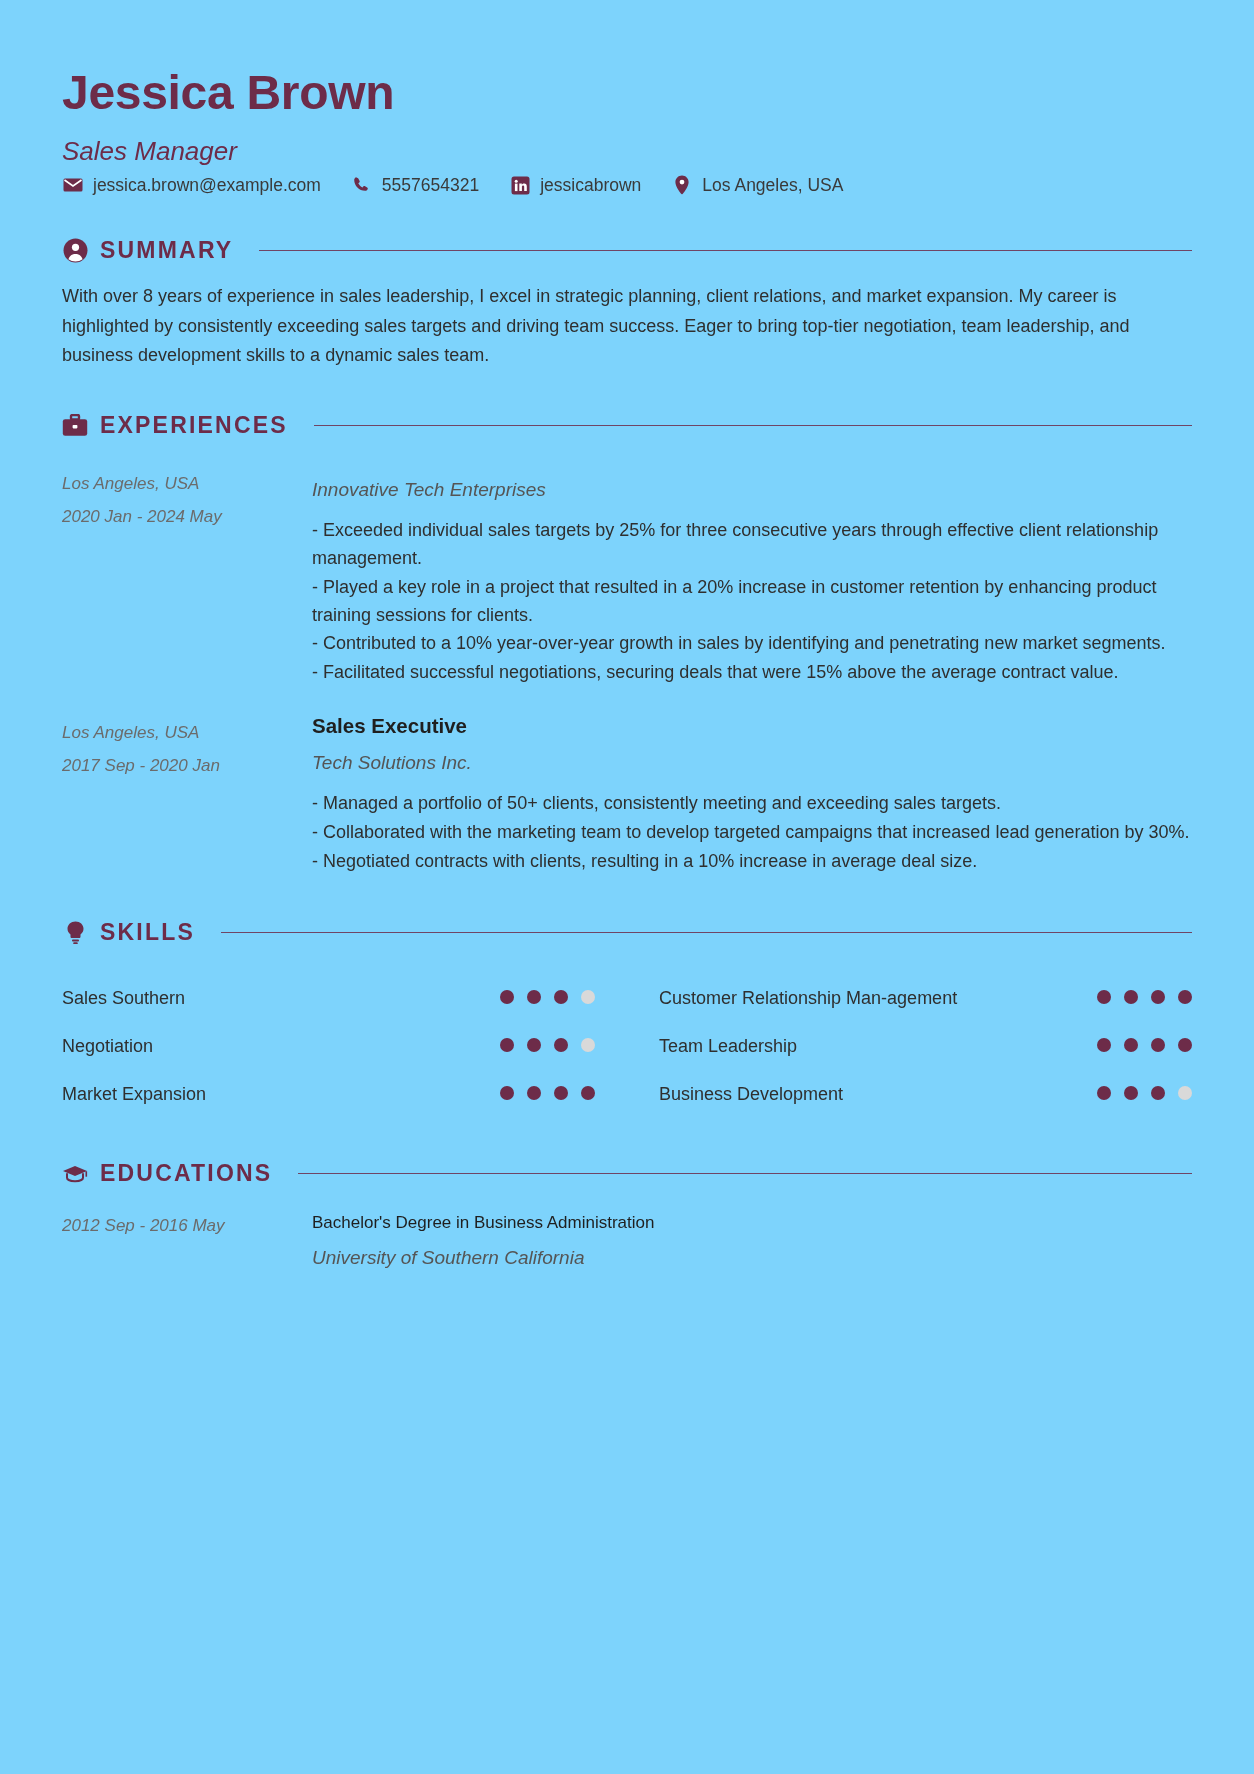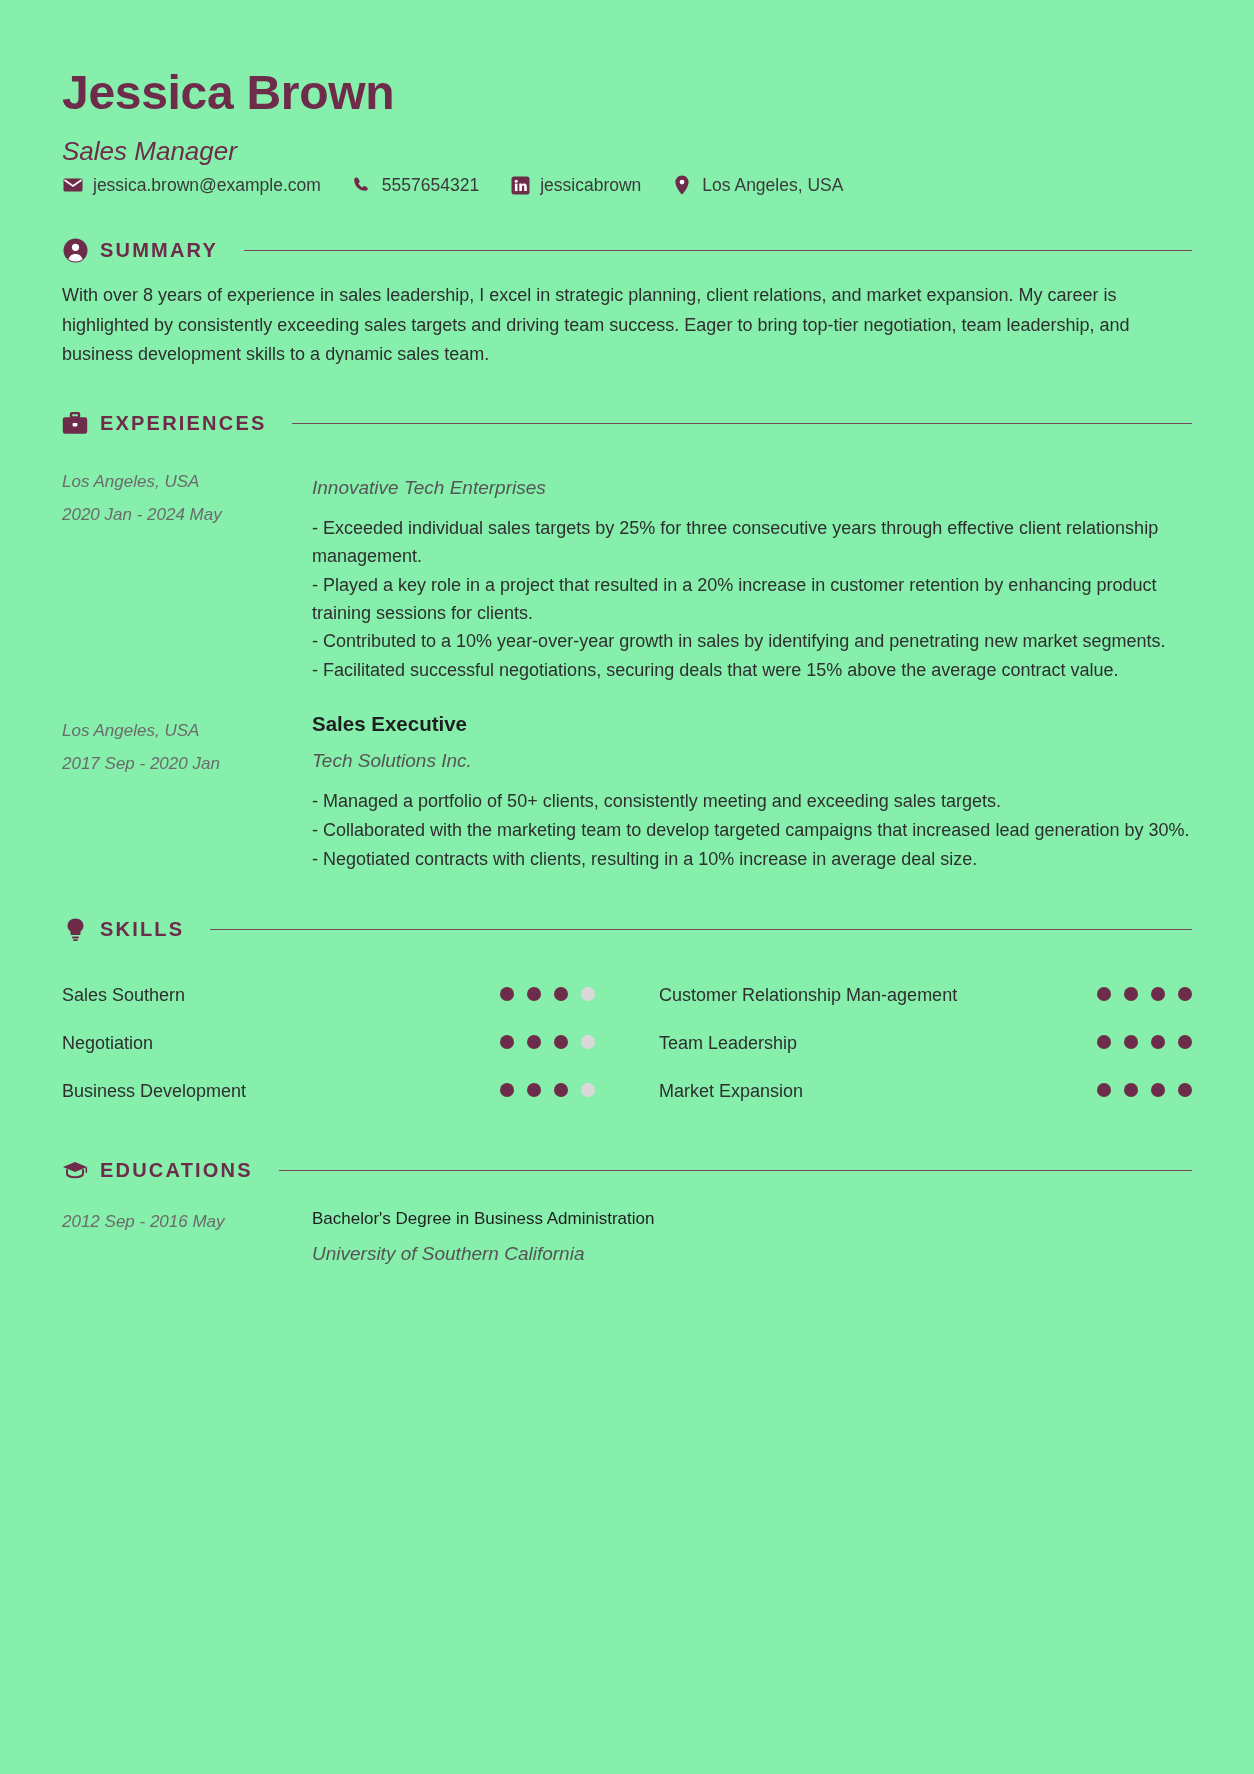--- a/index.html
+++ b/index.html
@@ -12,21 +12,21 @@
     height: 1774px;
     font-family: "Liberation Sans", sans-serif;
     color: #2b2b2b;
     overflow: hidden;
   }
   .page {
     box-sizing: border-box;
     width: 1254px;
     height: 1774px;
     padding: 58px 62px 40px 62px;
-    background: #86efac;
+    background: #7dd3fc;
   }
 
   
   .name {
     font-size: 48px;
     font-weight: bold;
     color: #6d2c49;
     letter-spacing: -0.3px;
     line-height: 1.05;
     margin: 10px 0 0 0;
@@ -73,21 +73,21 @@
   .sec-head .sec-ico {
     width: 26px;
     height: 26px;
     display: inline-flex;
     align-items: center;
     justify-content: center;
     color: #6d2c49;
     flex: 0 0 auto;
   }
   .sec-title {
-    font-size: 20px;
+    font-size: 23px;
     font-weight: bold;
     letter-spacing: 2.2px;
     color: #6d2c49;
     text-transform: uppercase;
     white-space: nowrap;
   }
   .sec-rule {
     flex: 1 1 auto;
     height: 1px;
     background: #6d2c49;
@@ -367,36 +367,36 @@
         <span class="skill-name">Team Leadership</span>
         <span class="dots">
           <span class="dot on"></span>
           <span class="dot on"></span>
           <span class="dot on"></span>
           <span class="dot on"></span>
         </span>
       </div>
 
       <div class="skill-row">
+        <span class="skill-name">Market Expansion</span>
+        <span class="dots">
+          <span class="dot on"></span>
+          <span class="dot on"></span>
+          <span class="dot on"></span>
+          <span class="dot on"></span>
+        </span>
+      </div>
+
+      <div class="skill-row">
         <span class="skill-name">Business Development</span>
         <span class="dots">
           <span class="dot on"></span>
           <span class="dot on"></span>
           <span class="dot on"></span>
           <span class="dot"></span>
-        </span>
-      </div>
-
-      <div class="skill-row">
-        <span class="skill-name">Market Expansion</span>
-        <span class="dots">
-          <span class="dot on"></span>
-          <span class="dot on"></span>
-          <span class="dot on"></span>
-          <span class="dot on"></span>
         </span>
       </div>
 
     </div>
   </div>
 
   <div class="section">
     <div class="sec-head">
       <span class="sec-ico">
         <svg width="26" height="20" viewBox="0 0 26 20" aria-hidden="true">

